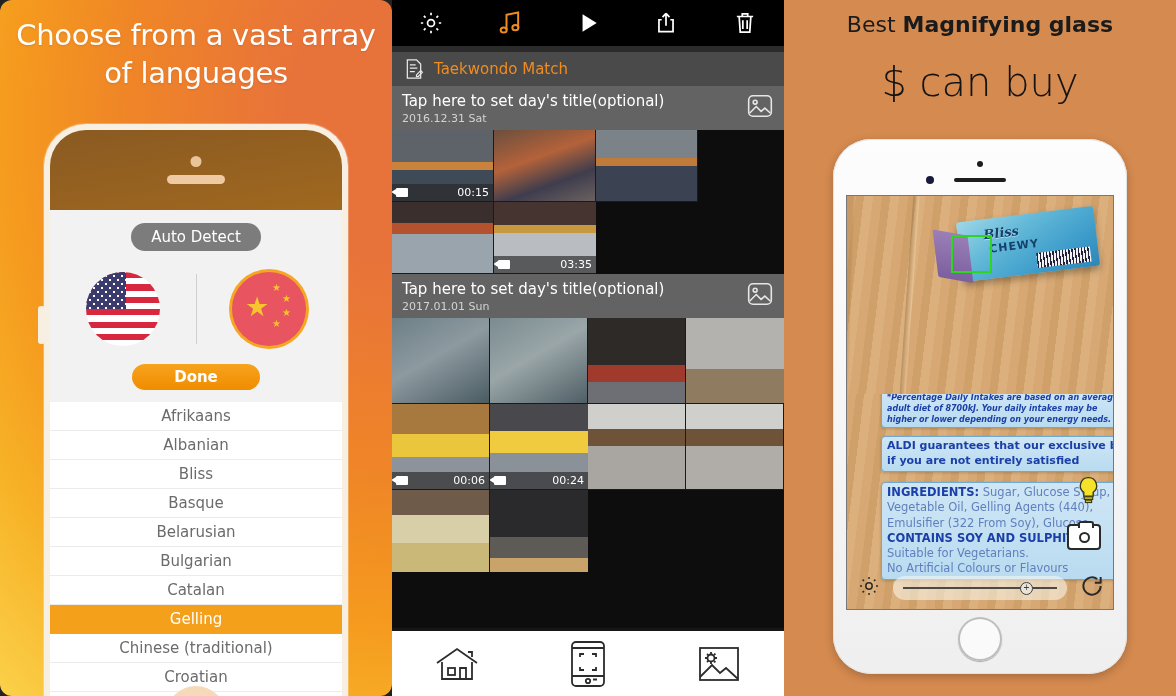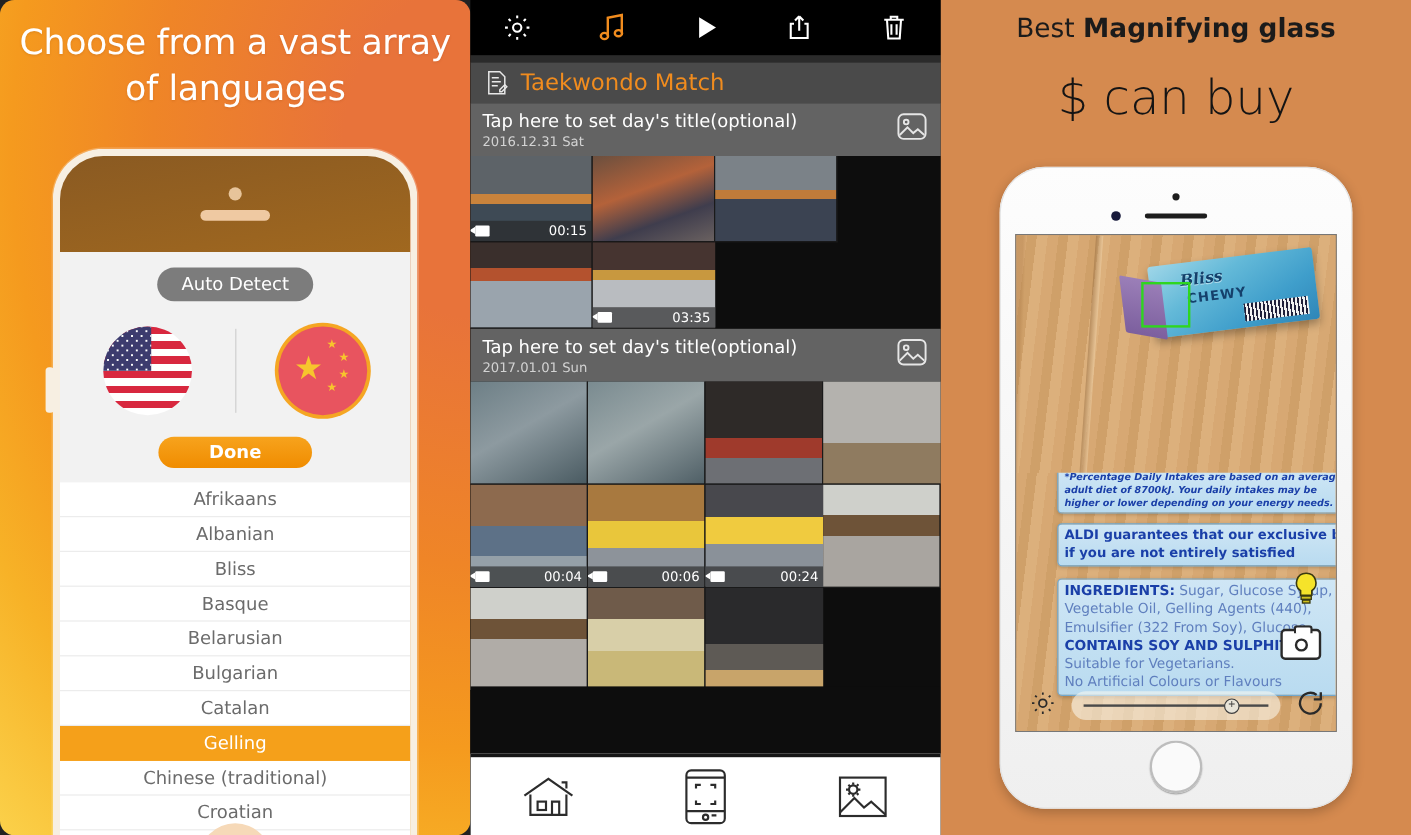--- a/index.html
+++ b/index.html
@@ -72,21 +72,21 @@
   .lang-item.active { background:#f5a01a; color:#fff; border-bottom-color:#f5a01a; }
   .home-btn-l { position:absolute; left:50%; bottom:-22px; transform:translateX(-50%);
       width:60px; height:60px; border-radius:50%; background:#f6d9b8; }
 
   
   .panel-mid { position:relative; width:392px; height:696px; background:#0d0d0d; overflow:hidden; }
   .tool-bar { height:46px; background:#000; display:flex; align-items:center; }
   .tool-bar > div { flex:1; display:flex; align-items:center; justify-content:center; cursor:pointer; }
   .sub-bar { height:6px; background:#2b2b2b; }
   .title-bar { height:34px; background:#4a4a4a; display:flex; align-items:center; padding-left:12px; gap:10px; cursor:pointer; }
-  .title-bar .t { color:#f18c1e; font-size:19px; font-family:"DejaVu Sans",sans-serif; }
+  .title-bar .t { color:#f18c1e; font-size:15px; font-family:"DejaVu Sans",sans-serif; }
   .day-head { background:#636363; padding:6px 10px 5px; position:relative; cursor:pointer; }
   .day-head .dt { color:#fff; font-size:15px; font-family:"DejaVu Sans",sans-serif; }
   .day-head .dd { color:#d3d3d3; font-size:11px; margin-top:2px; font-family:"DejaVu Sans",sans-serif; }
   .day-head .pic-ic { position:absolute; right:10px; top:50%; transform:translateY(-50%); cursor:pointer; }
   .grid { display:flex; flex-wrap:wrap; }
   .cell { position:relative; overflow:hidden; border-right:1px solid #1a1a1a; border-bottom:1px solid #1a1a1a; }
   .r1 .cell { width:102px; height:72px; }
   .r2 .cell { width:98px; height:86px; }
   .dur { position:absolute; left:0; right:0; bottom:0; height:17px; background:rgba(40,40,40,.66);
       display:flex; align-items:center; justify-content:space-between; padding:0 4px; }
@@ -300,26 +300,20 @@
           <path d="M3.5 18.5l6-6 4.5 4.5 3.5-3 5 4.5"></path>
         </svg>
       </span>
     </div>
     <div class="grid r2">
       <div class="cell" style="background:linear-gradient(150deg,#6d7f86,#8d9aa0 45%,#4a5b62);"></div>
       <div class="cell" style="background:linear-gradient(150deg,#7a8b90,#9aa6a8 45%,#4f5f66);"></div>
       <div class="cell" style="background:linear-gradient(#2e2a28 0 55%,#9f3a2c 55% 75%,#6d6f74 75% 100%);"></div>
       <div class="cell" style="background:linear-gradient(#b4b2ae 0 60%,#8f7b60 60% 100%); border-right:none;"></div>
 
-      <div class="cell" style="background:linear-gradient(#8d6a4e 0 40%,#5d7187 40% 70%,#95a0a8 70% 100%);">
-        <div class="dur">
-          <span class="vcam"></span>
-          <span>00:04</span>
-        </div>
-      </div>
       <div class="cell" style="background:linear-gradient(#a8793f 0 35%,#e9c63b 35% 62%,#8d939a 62% 100%);">
         <div class="dur">
           <span class="vcam"></span>
           <span>00:06</span>
         </div>
       </div>
       <div class="cell" style="background:linear-gradient(#48484d 0 32%,#f0cb3f 32% 58%,#8a9199 58% 100%); border-right:none;">
         <div class="dur">
           <span class="vcam"></span>
           <span>00:24</span>

